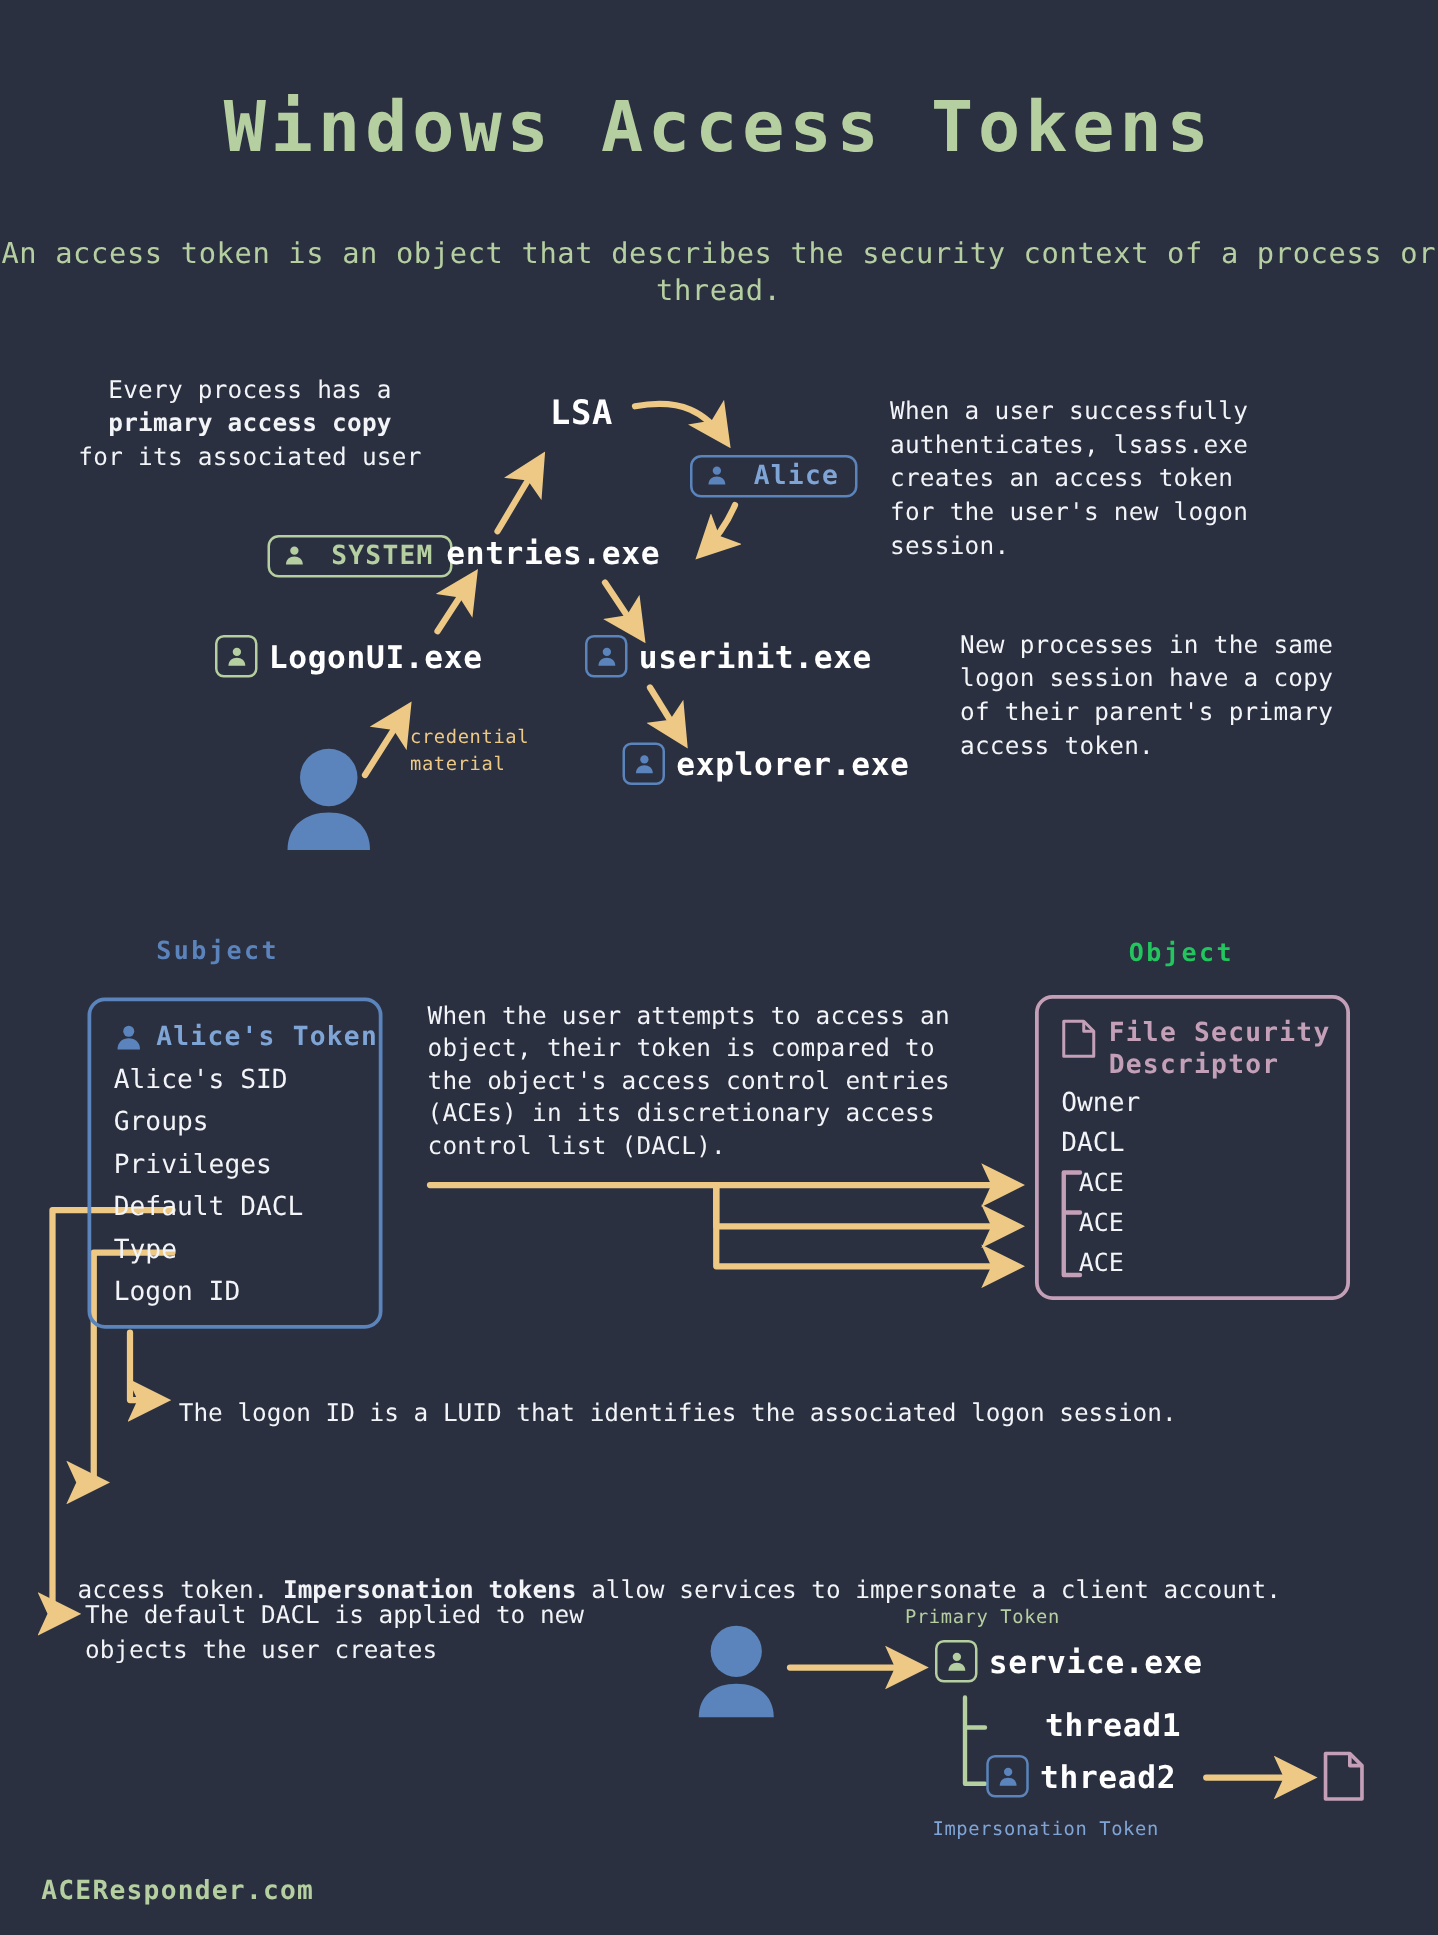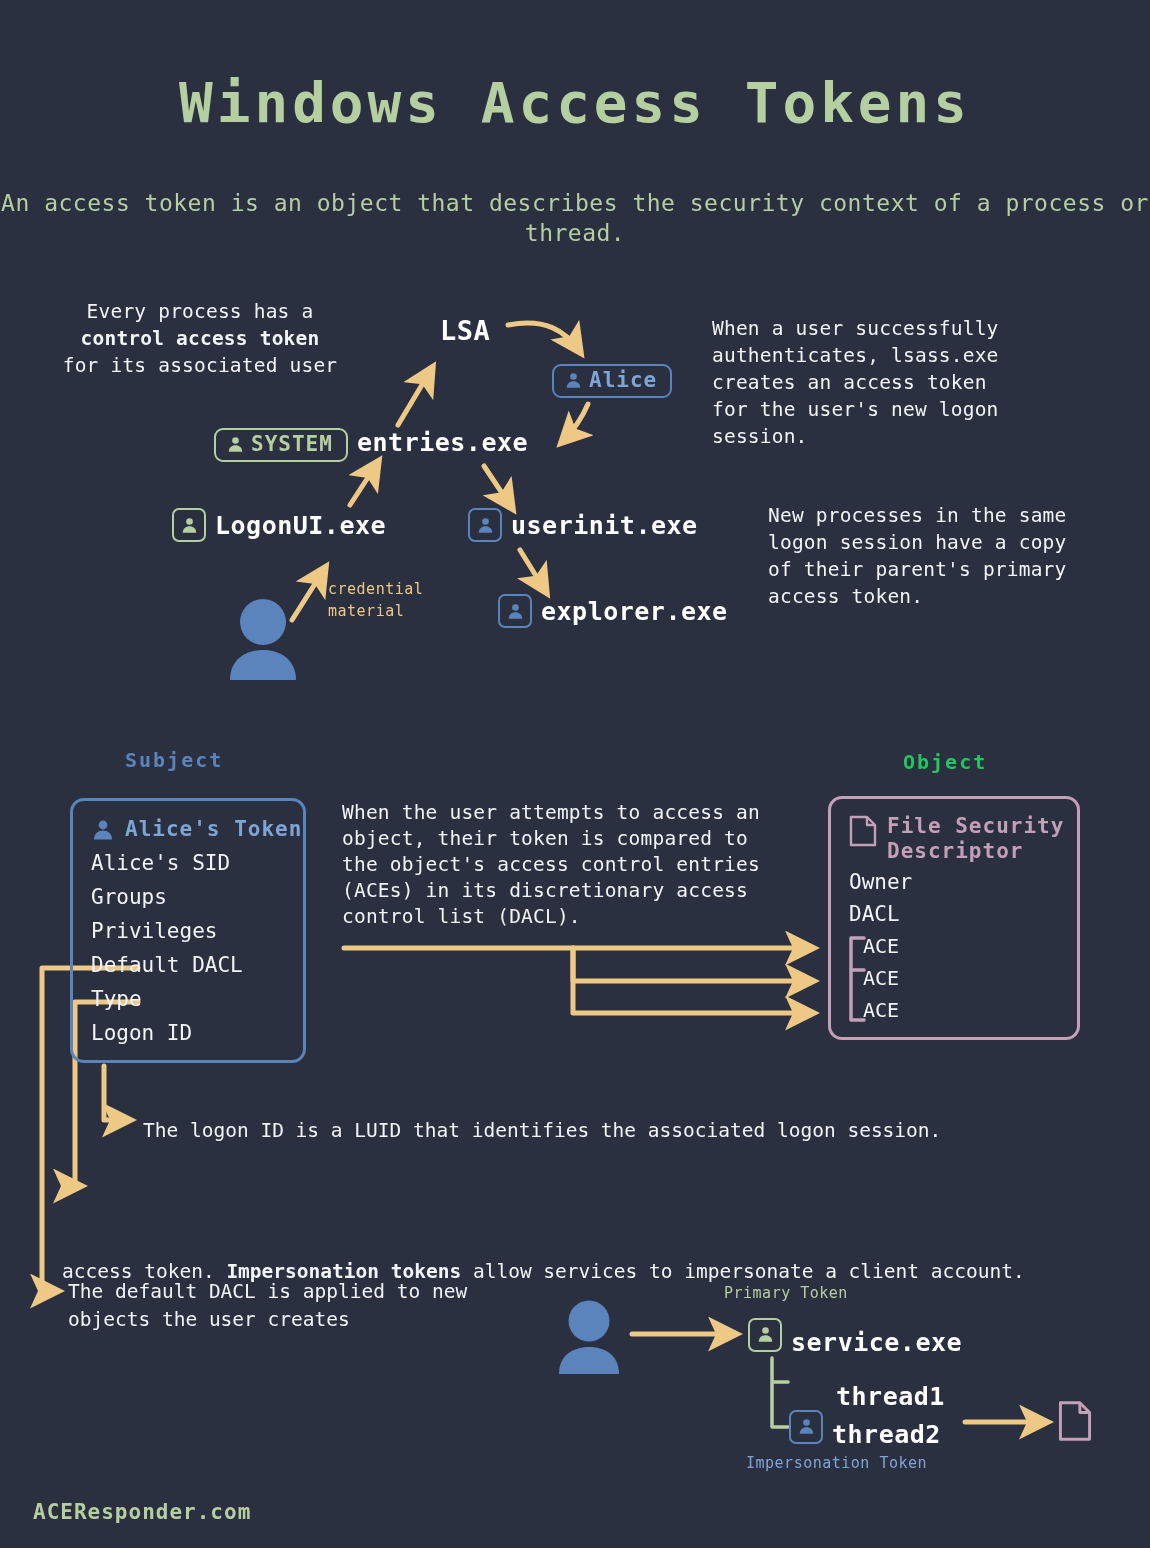--- a/index.html
+++ b/index.html
@@ -64,21 +64,21 @@
     display: flex;
     align-items: center;
     gap: 9px;
     white-space: nowrap;
   }
 
   
   .badge {
     display: inline-flex;
     align-items: center;
-    gap: 6px;
+    gap: 20px;
     border-radius: 9px;
     border: 2.5px solid #b5cfa0;
     padding: 4px 13px 5px 10px;
     font-size: 21px;
     font-weight: bold;
     color: #b5cfa0;
     letter-spacing: 1px;
     line-height: 1;
   }
   .badge.blue {
@@ -167,21 +167,20 @@
     letter-spacing: 1px;
     color: #b5cfa0;
   }
 
   
   .thread-label {
     font-size: 25px;
     font-weight: bold;
     color: #ffffff;
     letter-spacing: 0.5px;
-    margin-top: 16px;
   }
 </style>
 </head>
 <body>
 
 <svg id="svg-layer" viewBox="0 0 1150 1548">
   <defs>
     <marker id="ah" markerWidth="7" markerHeight="7" refX="5.4" refY="3.5" orient="auto">
       <path d="M0,0 L7,3.5 L0,7 L1.6,3.5 z" fill="#edc985"></path>
     </marker>
@@ -218,21 +217,21 @@
 
   <path d="M632,1334 L735,1334" stroke="#edc985" stroke-width="5" fill="none" marker-end="url(#ah)" stroke-linecap="round"></path>
   <path d="M772,1358 L772,1427 M772,1382 L788,1382 M772,1427 L788,1427" stroke="#b5cfa0" stroke-width="3.5" fill="none" stroke-linecap="round"></path>
   <path d="M965,1422 L1046,1422" stroke="#edc985" stroke-width="5" fill="none" marker-end="url(#ah)" stroke-linecap="round"></path>
 </svg>
 
 <div class="abs" id="page-title">Windows Access Tokens</div>
 <div class="abs" id="subtitle">An access token is an object that describes
 the security context of a process or thread.</div>
 
-<div class="abs body-text" id="left-note" style="left:50px; top:298px; width:300px; text-align:center;"><span>Every process has a</span><br><b>control access token</b><br><span>for its associated user</span></div>
+<div class="abs body-text" id="left-note" style="left:50px; top:298px; width:300px; text-align:center;"><span>Every process has a</span><br><b>primary access copy</b><br><span>for its associated user</span></div>
 
 <div class="abs" style="left:440px; top:315px;">
   <span class="proc-label" style="font-size:27px;">LSA</span>
 </div>
 
 <div class="abs" style="left:552px; top:364px;">
   <span class="badge blue">
     <svg width="19" height="19" viewBox="0 0 24 24">
       <circle cx="12" cy="7" r="4.2" fill="#5a84bb"></circle>
       <path d="M3.5 21 C3.5 15.6 7.4 12.8 12 12.8 C16.6 12.8 20.5 15.6 20.5 21 Z" fill="#5a84bb"></path>

